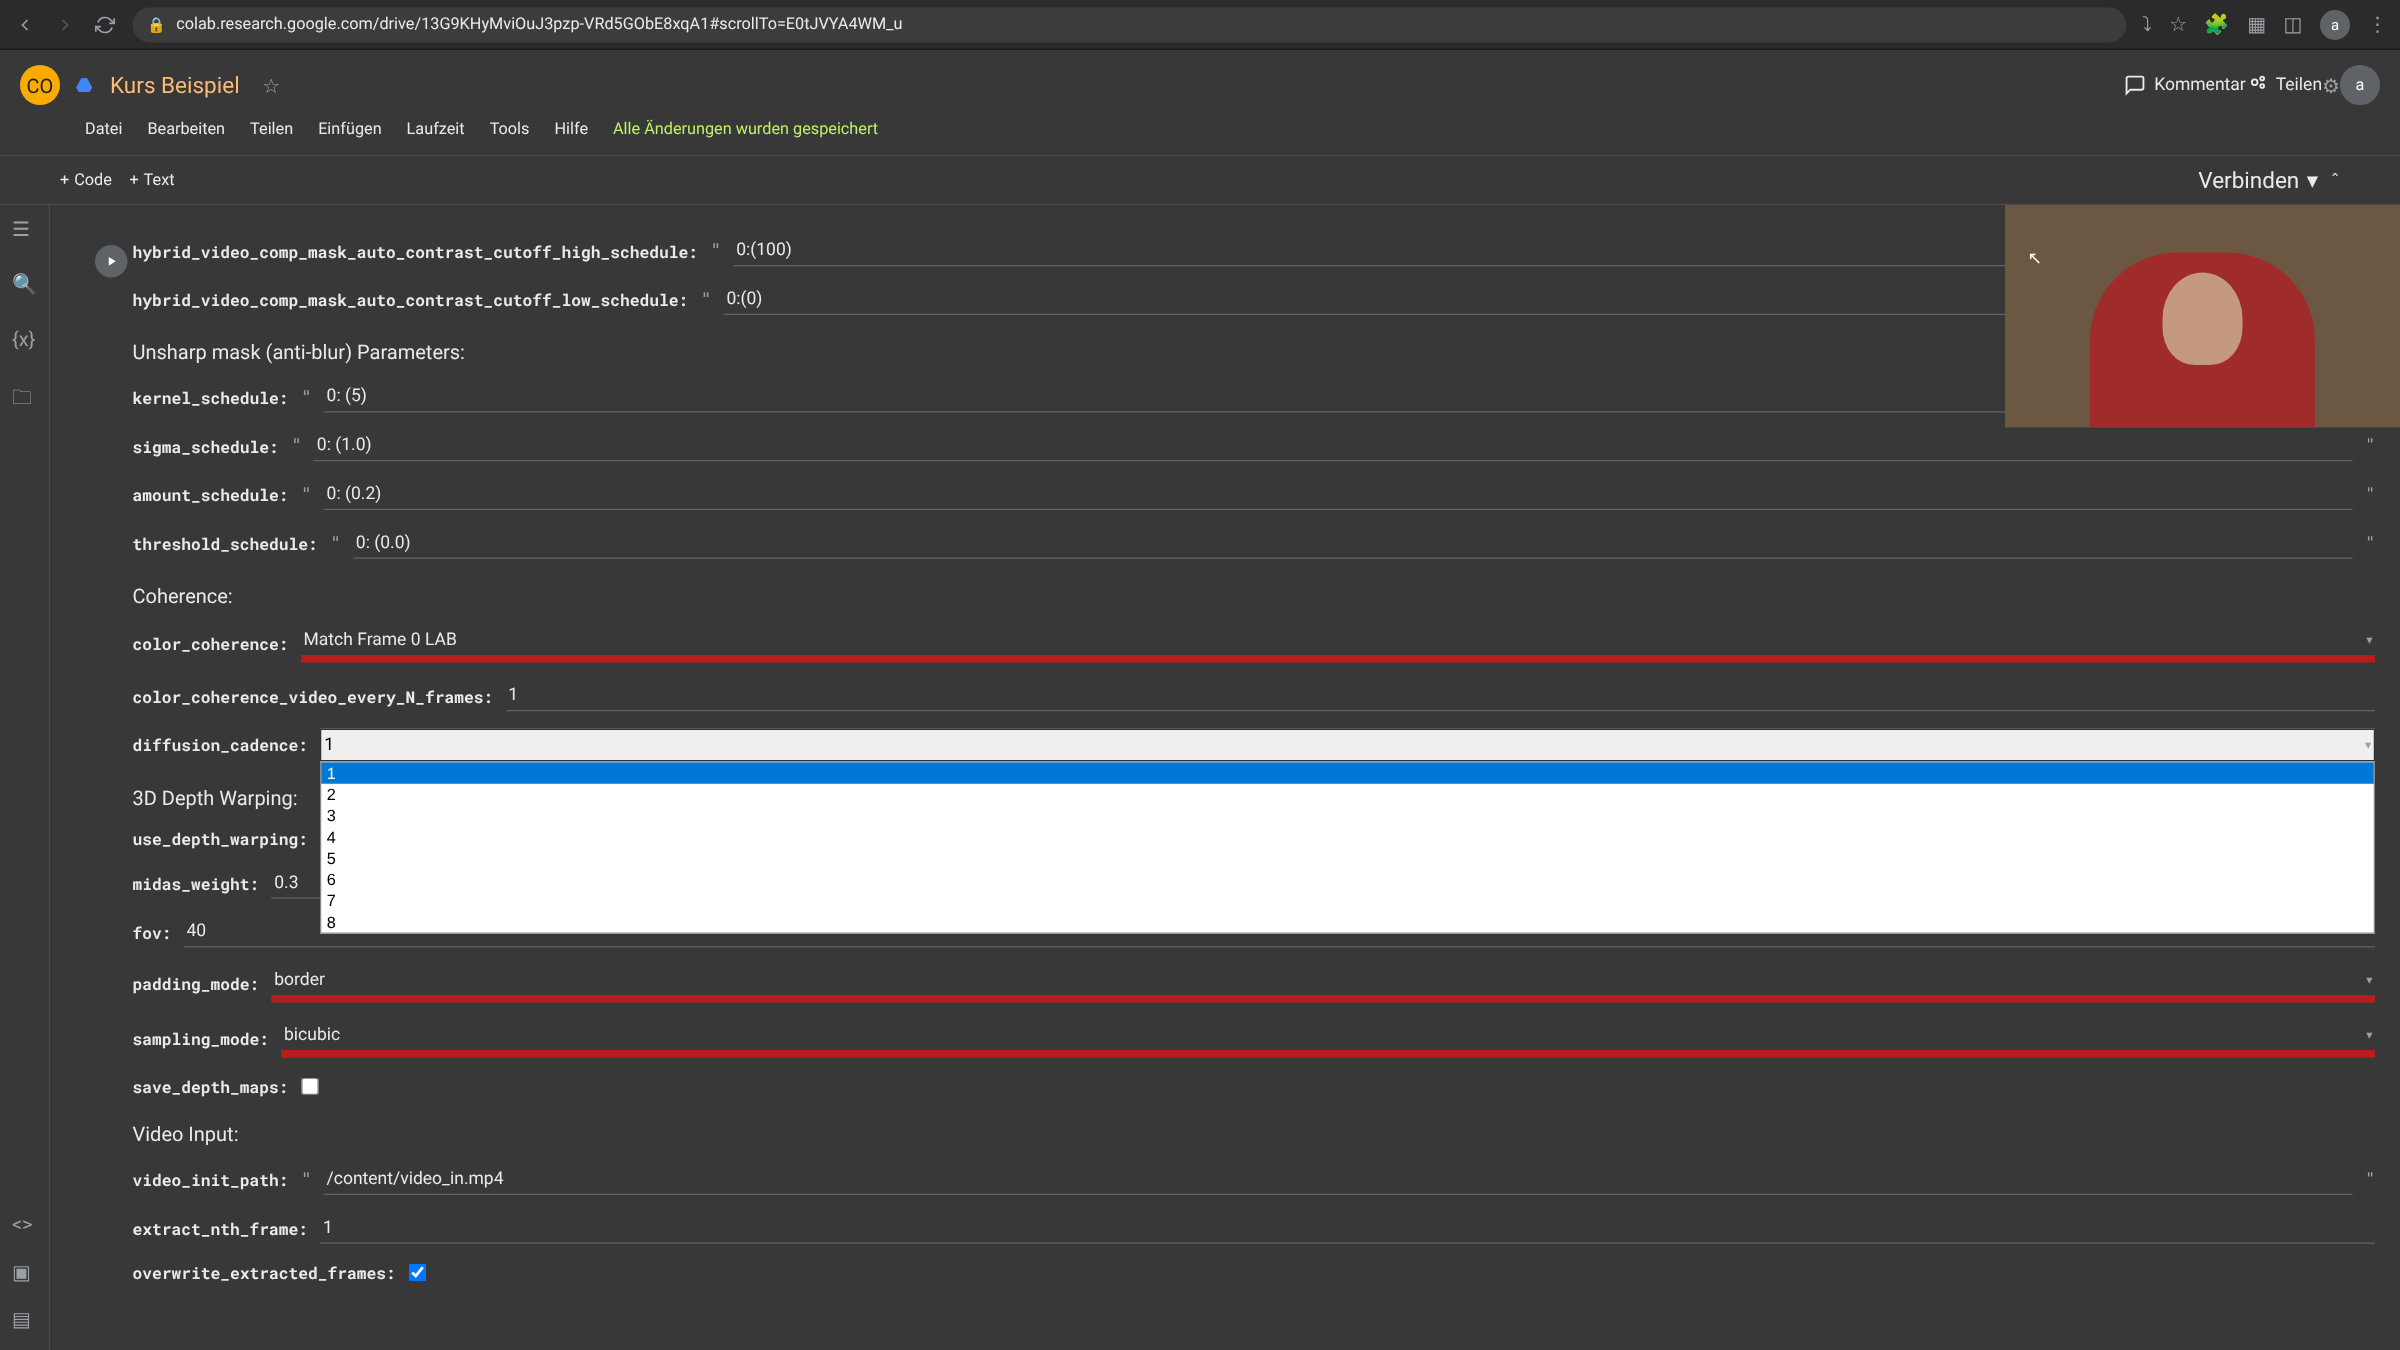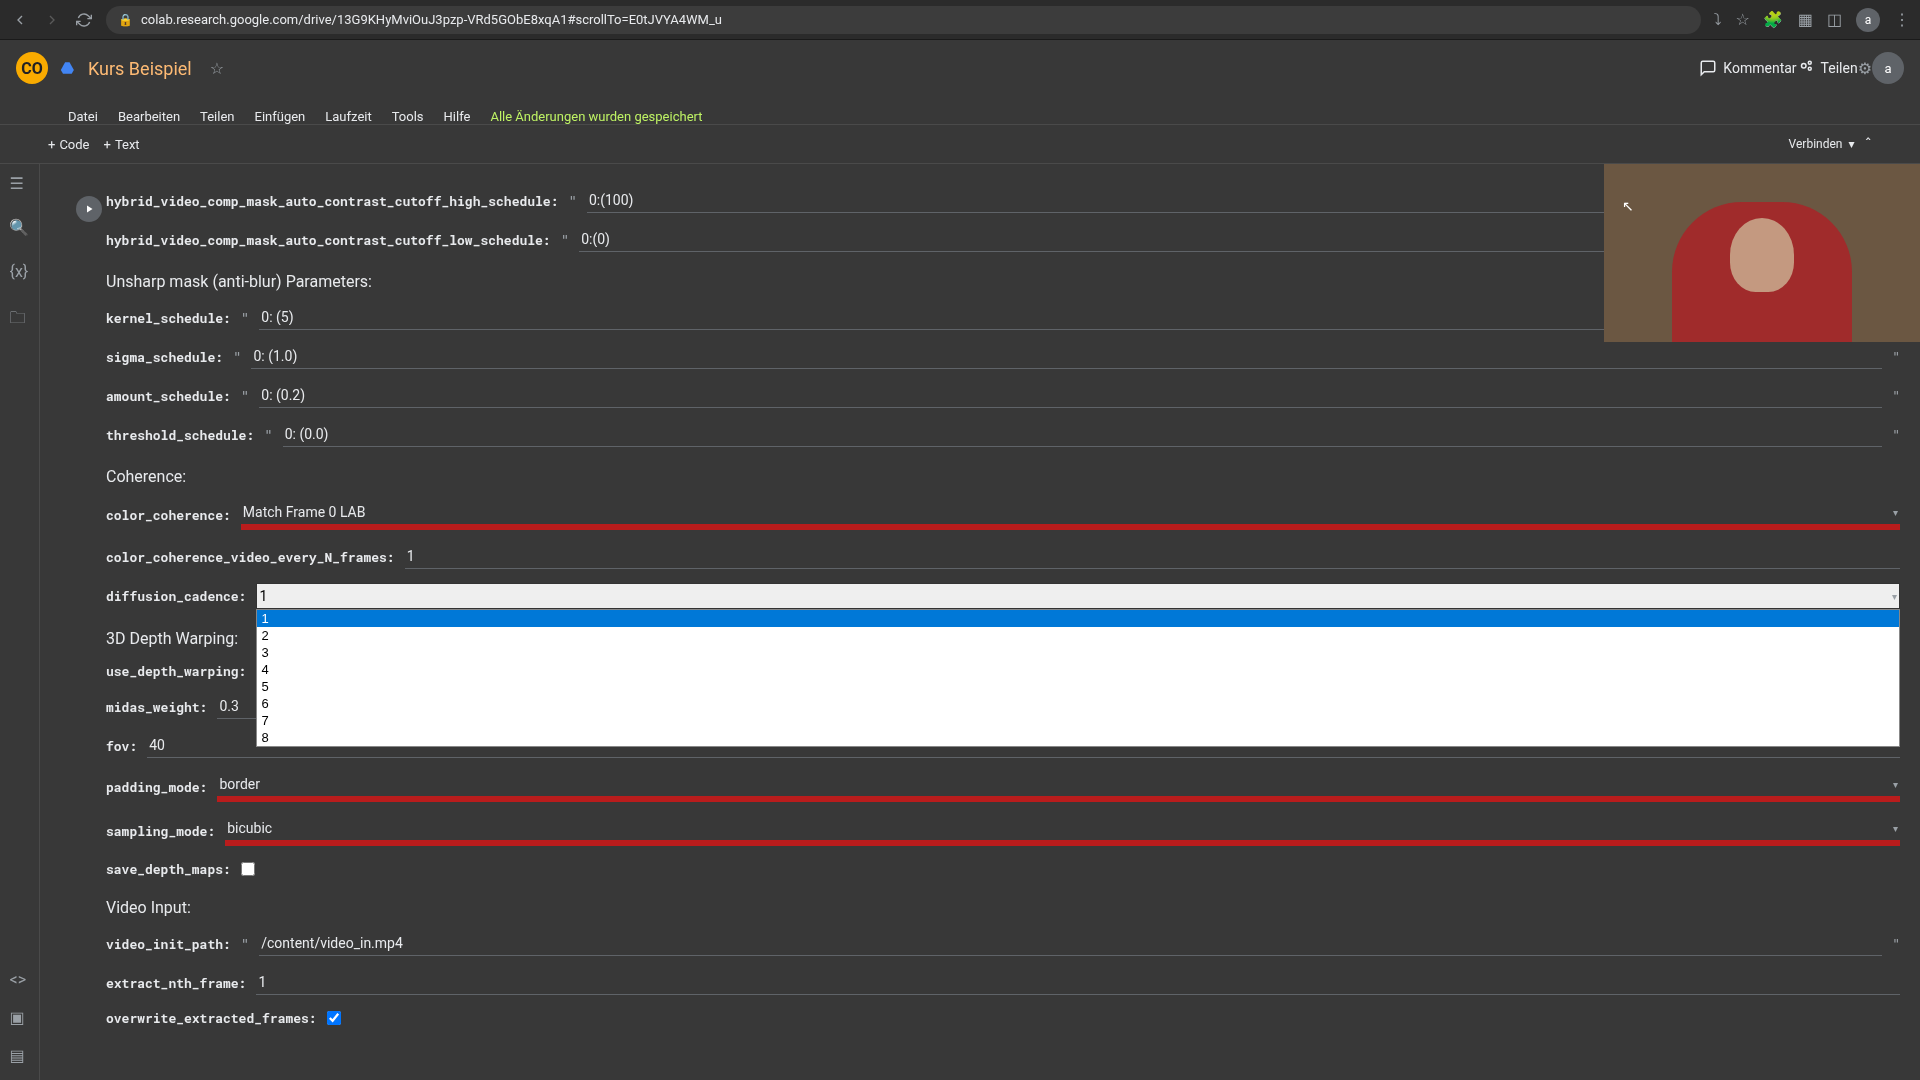--- a/index.html
+++ b/index.html
@@ -5,35 +5,35 @@
 *{margin:0;padding:0;box-sizing:border-box;font-family:Roboto,Arial,sans-serif}
 body{background:#383838;color:#e8eaed;width:1920px;height:1080px;overflow:hidden}
 .browser-top{height:40px;background:#2b2b2b;display:flex;align-items:center;padding:0 10px;gap:12px;border-bottom:1px solid #1a1a1a}
 .nav-btn{width:20px;height:20px;display:flex;align-items:center;justify-content:center;color:#9aa0a6;cursor:pointer}
 .url-bar{flex:1;background:#3c3c3c;height:28px;border-radius:14px;display:flex;align-items:center;padding:0 12px;gap:8px;max-width:1640px}
 .lock-ic{color:#9aa0a6;font-size:12px}
 .url-text{color:#e8eaed;font-size:13px}
 .br-right{display:flex;gap:14px;align-items:center;color:#9aa0a6}
 .avatar-br{width:24px;height:24px;border-radius:50%;background:#5f6368;display:flex;align-items:center;justify-content:center;font-size:12px;color:#fff}
 .colab-header{height:56px;background:#383838;display:flex;align-items:center;padding:0 16px;gap:12px}
-.colab-logo{width:32px;height:32px;border-radius:50%;background:#f9ab00;display:flex;align-items:center;justify-content:center;font-weight:bold;color:#202124}
+.colab-logo{width:32px;height:32px;border-radius:50%;background:#f9ab00;display:flex;align-items:center;justify-content:center;font-weight:normal;color:#202124}
 .drive-ic{width:16px;height:16px}
 .nb-title{font-size:18px;color:#fdba74}
 .star-ic{color:#9aa0a6;font-size:16px;margin-left:6px}
 .hdr-right{margin-left:auto;display:flex;align-items:center;}
 .hdr-btn{display:flex;align-items:center;gap:6px;color:#e8eaed;font-size:14px;cursor:pointer}
 .gear-ic{color:#9aa0a6}
 .avatar-hdr{width:32px;height:32px;border-radius:50%;background:#5f6368;display:flex;align-items:center;justify-content:center;color:#fff;font-size:13px}
-.menu-bar{height:28px;display:flex;align-items:flex-end;padding:0 68px;gap:20px;font-size:13px}
+.menu-bar{height:28px;display:flex;align-items:flex-start;padding:0 68px;gap:20px;font-size:13px}
 .menu-item{color:#e8eaed;cursor:pointer}
 .menu-save{color:#bef264;cursor:pointer}
 .toolbar{height:40px;border-top:1px solid #4a4a4a;border-bottom:1px solid #4a4a4a;display:flex;align-items:center;padding:0 48px;gap:14px}
 .tb-btn{display:flex;align-items:center;gap:4px;font-size:13px;color:#e8eaed;cursor:pointer}
 .tb-right{margin-left:auto;display:flex;align-items:center;gap:10px}
-.verbinden{display:flex;align-items:flex-end;gap:6px;font-size:12px;cursor:pointer}
+.verbinden{display:flex;align-items:flex-end;gap:6px;font-size:18px;cursor:pointer}
 .main-wrap{display:flex;height:calc(1080px - 164px)}
 .left-rail{width:40px;background:#383838;display:flex;flex-direction:column;align-items:center;padding-top:10px;gap:24px;border-right:1px solid #4a4a4a}
 .rail-ic{color:#9aa0a6;width:20px;height:20px;cursor:pointer}
 .rail-bottom{margin-top:auto;margin-bottom:14px;display:flex;flex-direction:column;gap:18px}
 .content{flex:1;overflow:auto;padding:10px 20px 20px 30px;position:relative}
 .cell{position:relative;padding-left:36px}
 .run-btn{position:absolute;left:6px;top:8px;width:26px;height:26px;border-radius:50%;background:#5f6368;display:flex;align-items:center;justify-content:center;cursor:pointer}
 .run-btn svg{fill:#fff}
 .cell-actions{position:absolute;right:8px;top:0;display:flex;gap:8px;color:#9aa0a6;font-size:14px}
 .ca-ic{cursor:pointer}

